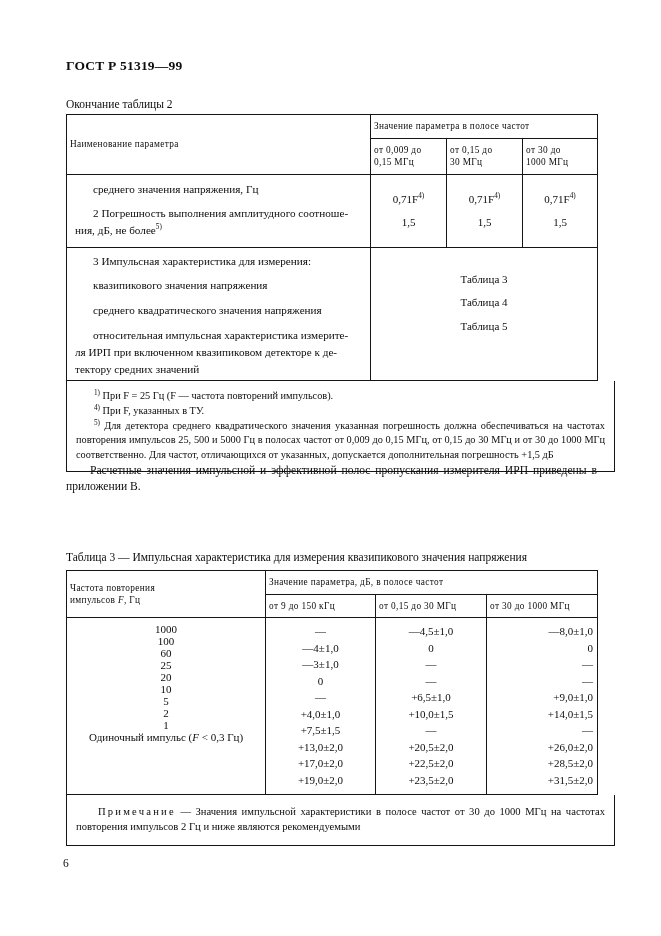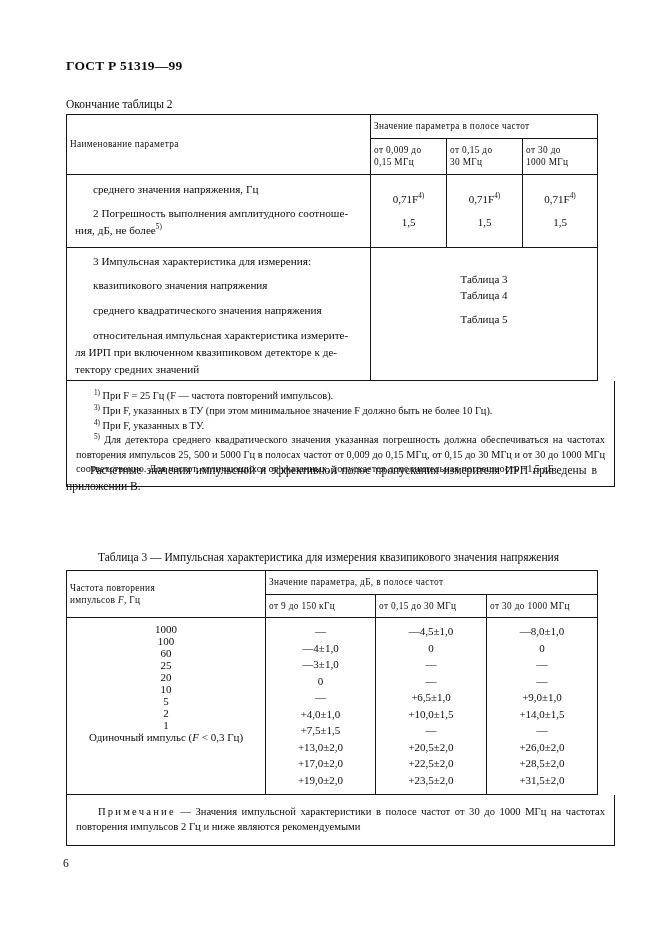--- a/index.html
+++ b/index.html
@@ -41,21 +41,20 @@
   }
   #cap-end-table2 {
     position: absolute;
     left: 66px;
     top: 98px;
   }
   #cap-table3 {
     position: absolute;
     left: 66px;
     top: 551px;
-    margin-left: 32px;
   }
 
   
   table.gtab {
     border-collapse: collapse;
     table-layout: fixed;
     font-size: 11px;
     width: 531px;
   }
   table.gtab td, table.gtab th {
@@ -241,30 +240,29 @@
             <p class="noind" style="margin-top:8px;">среднего квадратического значения напряжения</p>
             <p class="noind" style="margin-top:8px;">
               <span>относительная импульсная характеристика измерите-</span><br>
               <span style="display:inline-block;text-indent:0;">ля ИРП при включенном квазипиковом детекторе к де-</span><br>
               <span style="display:inline-block;text-indent:0;">тектору средних значений</span>
             </p>
           </td>
           <td class="cellnum spanmerge" colspan="3" style="vertical-align:top;padding-top:5px !important;">
             <div style="height:18px;"></div>
             <div>Таблица 3</div>
-            <div style="">Таблица 4</div>
+            <div style="margin-top:7px;">Таблица 4</div>
             <div style="margin-top:7px;">Таблица 5</div>
           </td>
         </tr>
       </tbody>
     </table>
 
     <div class="fnblock">
       <p class="fnline"><sup class="fn">1)</sup> <span>При F = 25 Гц (F — частота повторений импульсов).</span></p>
-      <p class="fnline"><sup class="fn">3)</sup> <span>При F, указанных в ТУ (при этом минимальное значение F должно быть не более 10 Гц).</span></p>
       <p class="fnline"><sup class="fn">4)</sup> <span>При F, указанных в ТУ.</span></p>
       <p class="fnline multi"><sup class="fn">5)</sup> <span>Для детектора среднего квадратического значения указанная погрешность должна обеспечиваться на частотах повторения импульсов 25, 500 и 5000 Гц в полосах частот от 0,009 до 0,15 МГц, от 0,15 до 30 МГц и от 30 до 1000 МГц соответственно. Для частот, отличающихся от указанных, допускается дополнительная погрешность +1,5 дБ</span></p>
     </div>
   </div>
 
   <div class="bodytext">
     <p>Расчетные значения импульсной и эффективной полос пропускания измерителя ИРП приведены в приложении В.</p>
   </div>
 
   <div class="caption" id="cap-table3">Таблица 3 — Импульсная характеристика для измерения квазипикового значения напряжения</div>
@@ -323,21 +321,21 @@
             <div>0</div>
             <div>—</div>
             <div>—</div>
             <div>+6,5±1,0</div>
             <div>+10,0±1,5</div>
             <div>—</div>
             <div>+20,5±2,0</div>
             <div>+22,5±2,0</div>
             <div>+23,5±2,0</div>
           </td>
-          <td class="cellnum" style="vertical-align:top;padding:5px 4px 6px 4px !important;">
+          <td class="cellnum" style="vertical-align:top;padding:5px 4px 6px 4px !important;text-align:right;">
             <div>—8,0±1,0</div>
             <div>0</div>
             <div>—</div>
             <div>—</div>
             <div>+9,0±1,0</div>
             <div>+14,0±1,5</div>
             <div>—</div>
             <div>+26,0±2,0</div>
             <div>+28,5±2,0</div>
             <div>+31,5±2,0</div>

